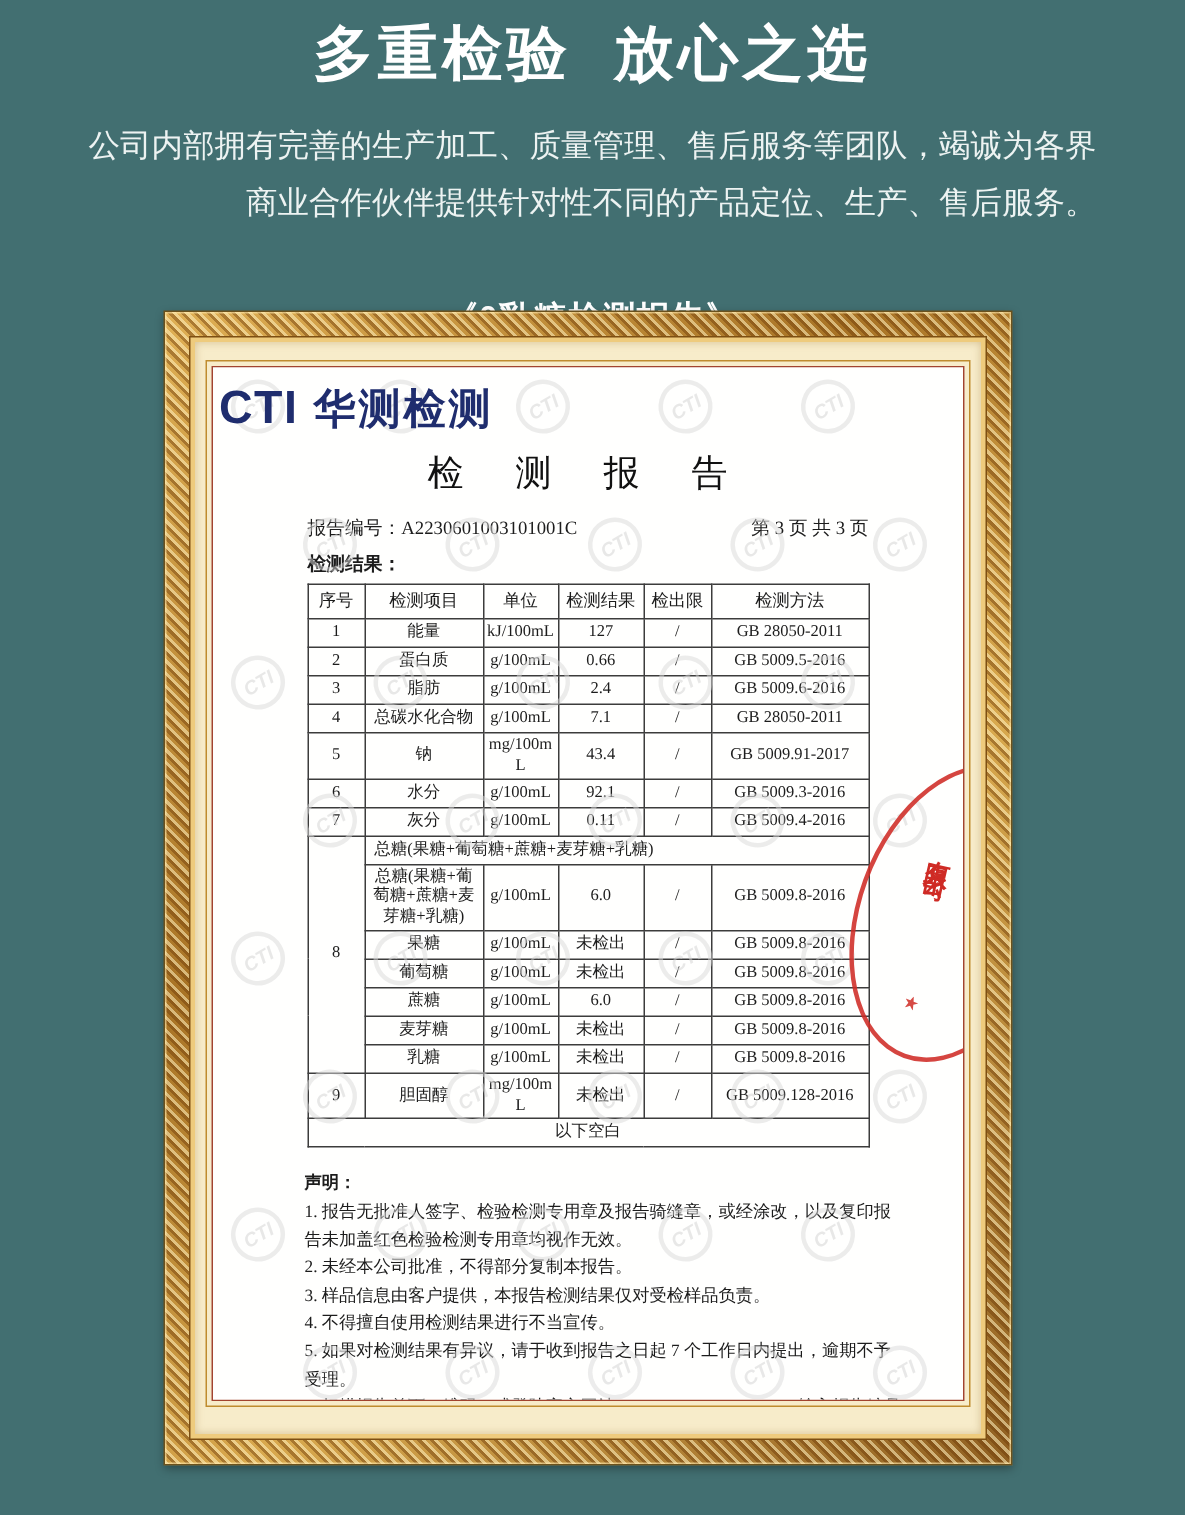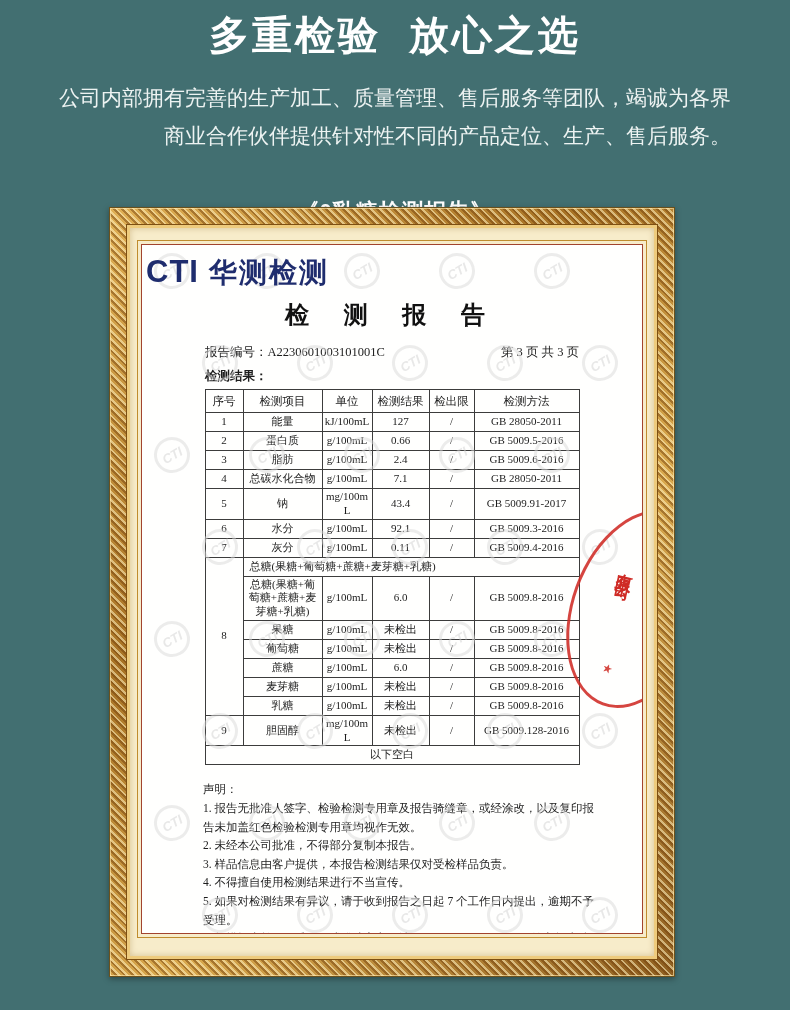--- a/index.html
+++ b/index.html
@@ -60,21 +60,21 @@
   .logo-row { position:relative; padding:9px 0 0 4px; }
   .logo-cti {
     color:#1f2d6e; font-family:"Liberation Sans",sans-serif;
     font-size:31px; font-weight:bold; letter-spacing:1px;
   }
   .logo-name {
     color:#1f2d6e; font-family:"Liberation Sans",sans-serif;
     font-size:28px; font-weight:bold; letter-spacing:2px; margin-left:6px;
   }
   .paper-title {
-    margin-top:7px; text-align:center; font-size:24px; font-weight:700;
+    margin-top:7px; text-align:center; font-size:24px; font-weight:400;
     letter-spacing:14px; color:#111;
     font-family:"Liberation Sans",sans-serif;
   }
   .meta-row {
     margin:13px 63px 0 63px; display:flex; justify-content:space-between;
     font-size:12.5px;
   }
   .results-label { margin:7px 63px 0; font-size:12.5px; font-weight:bold; }
 
   table.report-table {
@@ -82,21 +82,21 @@
     width:374px; font-size:11px;
   }
   .report-table th, .report-table td {
     border:1px solid #3c3c3c; text-align:center; vertical-align:middle;
     padding:1px 2px; height:19px; word-break:break-all; line-height:1.25;
   }
   .report-table th { height:23px; font-weight:normal; font-size:11.5px; }
   .report-table td.tl { text-align:left; padding-left:6px; }
 
   .statement { margin:15px 40px 0 61px; font-size:11.5px; line-height:1.62; }
-  .stmt-title { font-weight:normal; }
+  .stmt-title { font-weight:bold; }
 
   
   .stamp-oval {
     position:absolute; top:298px; right:-98px; width:205px; height:132px;
     border:3.5px solid rgba(207,43,37,.88); border-radius:50%;
     transform:rotate(-70deg); pointer-events:none;
   }
   .stamp-text {
     position:absolute; top:316px; right:5px; color:#cf2b25;
     writing-mode:vertical-rl; transform:rotate(13deg);

